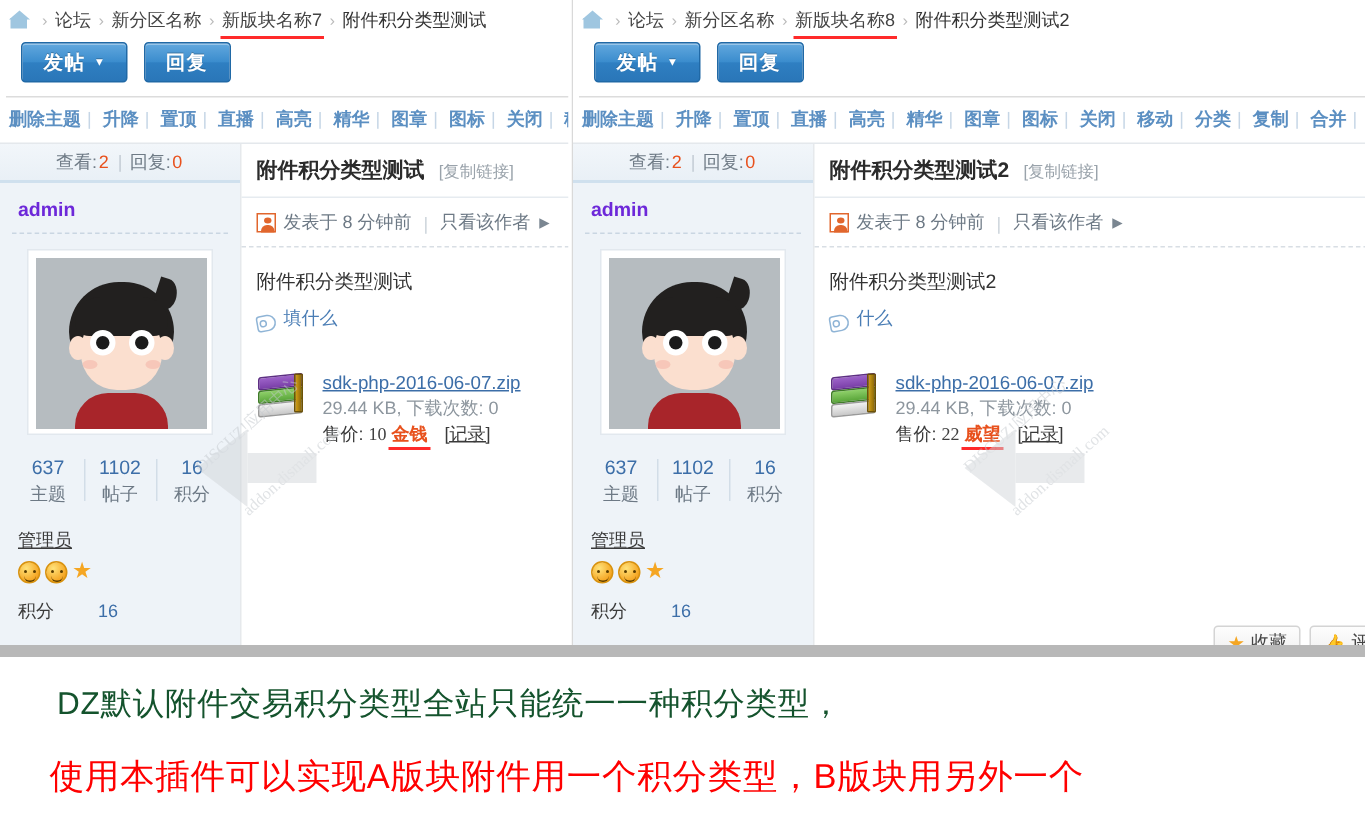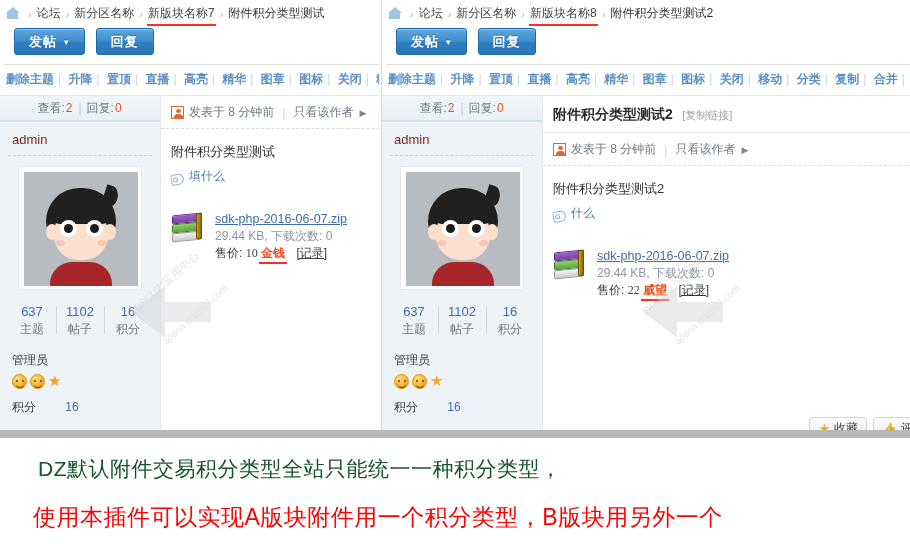--- a/index.html
+++ b/index.html
@@ -64,21 +64,21 @@
   .viewbar {
     height: 26px; background: linear-gradient(to bottom,#f2f6fa,#e9f0f6);
     border-bottom: 2px solid #cfe0ee;
     display:flex; align-items:center; justify-content:center;
     font-size: 12px; color:#6f7b86;
   }
   .viewbar b { color:#e8511d; font-weight: normal; padding: 0 1px; }
   .viewbar .vsep { color:#c3ccd4; margin: 0 5px; }
 
   .authorbox { background:#eef3f8; height: 322px; position:relative; }
-  .author-name { padding: 10px 0 8px 12px; font-size: 13px; font-weight:normal; color:#7f1d1d; }
+  .author-name { padding: 10px 0 8px 12px; font-size: 13px; font-weight:bold; color:#6d28d9; }
   .dashed { border-top:1px dashed #c9d6e2; margin: 0 8px; }
   .avatar-frame {
     margin: 10px auto 0 auto; width: 124px; height: 124px; background:#fff; padding:5px;
     border:1px solid #e2e8ee;
   }
   .avatar { width:114px; height:114px; background:#b6bcc0; position:relative; overflow:hidden; }
   .av-hair { position:absolute; left:22px; top:16px; width:70px; height:56px; background:#22201f; border-radius:38px 38px 26px 26px; }
   .av-tuft { position:absolute; left:80px; top:14px; width:14px; height:20px; background:#22201f; border-radius:0 60% 40% 0; transform: rotate(18deg); }
   .av-face { position:absolute; left:30px; top:34px; width:54px; height:54px; background:#fbdfcf; border-radius:27px 27px 24px 24px; }
   .av-ear-l { position:absolute; left:22px; top:52px; width:12px; height:16px; background:#fbdfcf; border-radius:50%; }
@@ -90,21 +90,21 @@
   .av-cheek { position:absolute; top:68px; width:10px; height:6px; background:#f6c3b5; border-radius:50%; opacity:.85; }
   .av-cheek.l { left:31px; } .av-cheek.r { left:73px; }
   .av-body { position:absolute; left:26px; top:90px; width:62px; height:30px; background:#a8252a; border-radius:22px 22px 0 0; }
   .av-fringe { position:absolute; left:26px; top:26px; width:62px; height:26px; background:#22201f; border-radius:32px 32px 18px 18px; }
 
   .statrow { display:flex; justify-content:center; gap:0; padding: 14px 0 0 0; }
   .stat { width: 48px; text-align:center; font-size:12px; color:#6d7985; position:relative; }
   .stat + .stat::before { content:""; position:absolute; left:0; top:2px; bottom:4px; width:1px; background:#d2dde7; }
   .stat .n { color:#3c6ea8; font-size: 13px; display:block; margin-bottom:2px; }
 
-  .grouprow { padding: 14px 0 0 12px; font-size:12px; color:#3a3a3a; }
+  .grouprow { padding: 14px 0 0 12px; font-size:12px; color:#3a3a3a;text-decoration:underline; }
   .medals { padding: 4px 0 0 12px; display:flex; gap:3px; align-items:center; }
   .medal { width:15px; height:15px; border-radius:50%;
     background: radial-gradient(circle at 35% 30%, #ffe27a, #f5a623 70%, #d98b10);
     border:1px solid #d8920f; position:relative; }
   .medal::before { content:""; position:absolute; left:3px; top:5px; width:2px; height:2px; background:#5a3d00; border-radius:50%; box-shadow: 6px 0 0 #5a3d00; }
   .medal::after { content:""; position:absolute; left:3px; top:9px; width:8px; height:3px; border-bottom:1.5px solid #5a3d00; border-radius:0 0 6px 6px; }
   .star { width:16px; height:16px; color:#f5a623; font-size:15px; line-height:15px; }
   .creditrow { padding: 10px 0 0 12px; font-size:12px; color:#3a3a3a; }
   .creditrow .v { color:#3c6ea8; margin-left: 26px; }
 
@@ -271,20 +271,24 @@
                 <span class="star">★</span>
               </div>
               <div class="creditrow">
                 <span>积分</span>
                 <span class="v">16</span>
               </div>
             </div>
           </div>
 
           <div class="rightcol">
+            <div class="title-line">
+              <span class="t">附件积分类型测试</span>
+              <span class="cp">[复制链接]</span>
+            </div>
             <div class="meta-line">
               <span class="user-ico"></span>
               <span>发表于 8 分钟前</span>
               <span class="msep">|</span>
               <span>只看该作者</span>
               <span class="arrow">▶</span>
             </div>
             <div class="body-text">附件积分类型测试</div>
             <div class="tag-line">
               <span class="tag-ico"></span>

